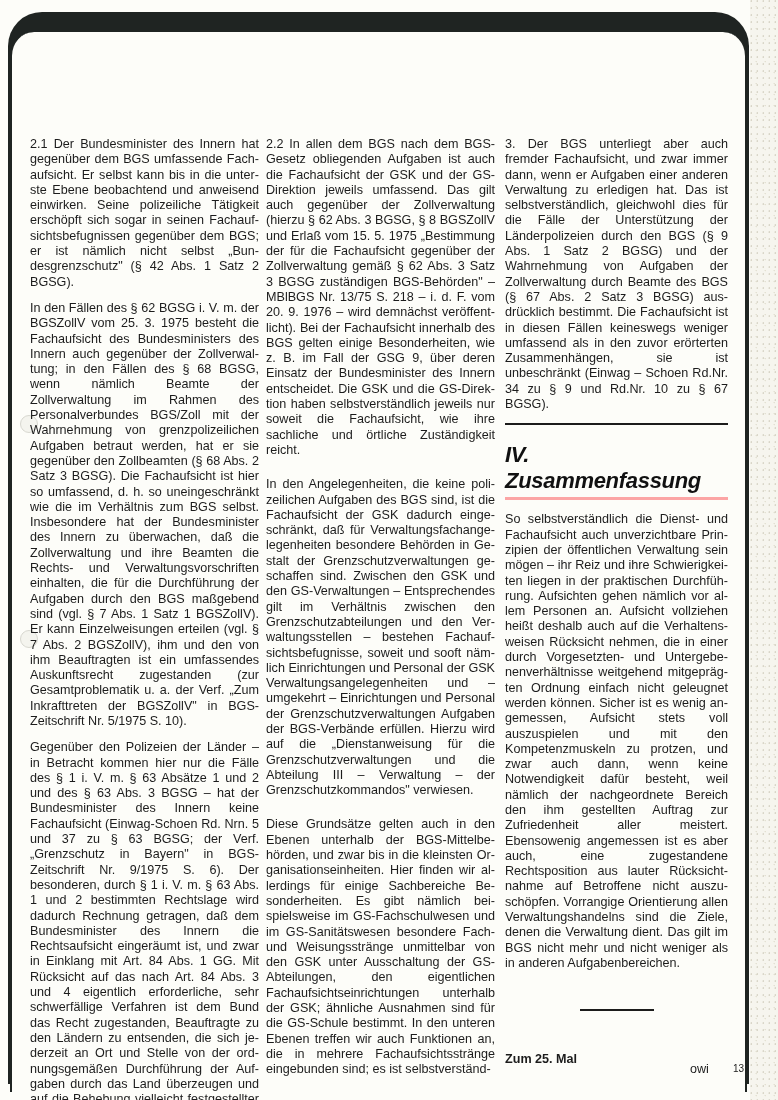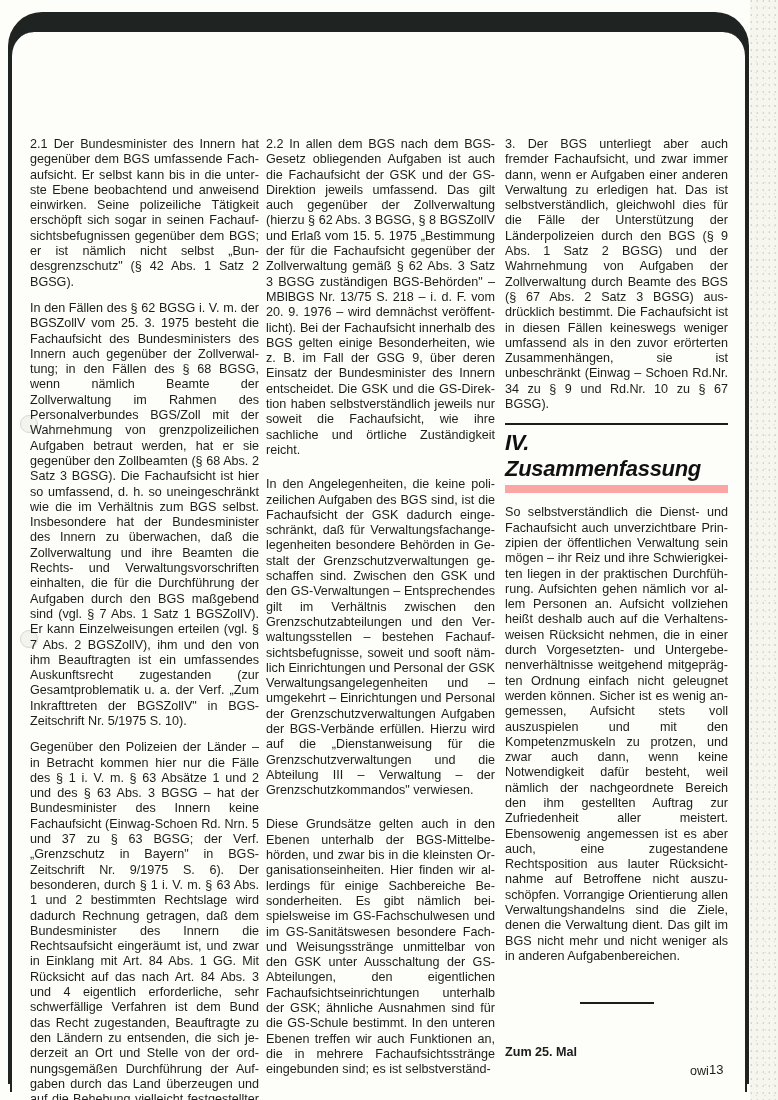--- a/index.html
+++ b/index.html
@@ -33,40 +33,40 @@
     font-size: 12.6px; line-height: 15.3px;
     text-align: justify; hyphens: manual;
   }
   .col p { margin: 0 0 11px 0; }
   .c1 { left: 30px; width: 229px; }
   .c2 { left: 266px; width: 229px; }
   .c3 { left: 505px; width: 223px; }
   .c2 p.gap { margin-bottom: 19px; }
   .section-head {
     margin: 8px 0 12px 0;
-    border-top: 2px solid #1c1c1c; border-bottom: 8px solid #fca5a5;
-    padding: 5px 0 3px 0;
+    border-top: 2px solid #1c1c1c; border-bottom: 3px solid #fca5a5;
+    padding: 17px 0 3px 0;
   }
   .section-head h2 {
     margin: 0; font-size: 22px; line-height: 26px; font-weight: 900;
     font-style: italic; letter-spacing: -0.3px; color: #111;
   }
   .short-rule {
     width: 74px; height: 2px; background: #1c1c1c;
     margin: 38px auto 40px auto;
   }
   .news-title {
     font-weight: bold; font-size: 12.6px; line-height: 16px; margin: 0 0 12px 0;
     text-align: left;
   }
   .footer {
     position: absolute; left: 690px; top: 1062px;
     font-size: 12.6px; color: #1c1c1c;
   }
-  .footer .pg { font-size: 13px; margin-left: 0; vertical-align: 1px; }
+  .footer .pg { font-size: 10px; margin-left: 24px; vertical-align: 1px; }
   .punch {
     position: absolute; width: 16px; height: 16px; border-radius: 50%;
     border: 1px solid #d8d8d0; background: #f4f4ee;
   }
 </style>
 </head>
 <body>
 
 <div class="speckle"></div>
 

